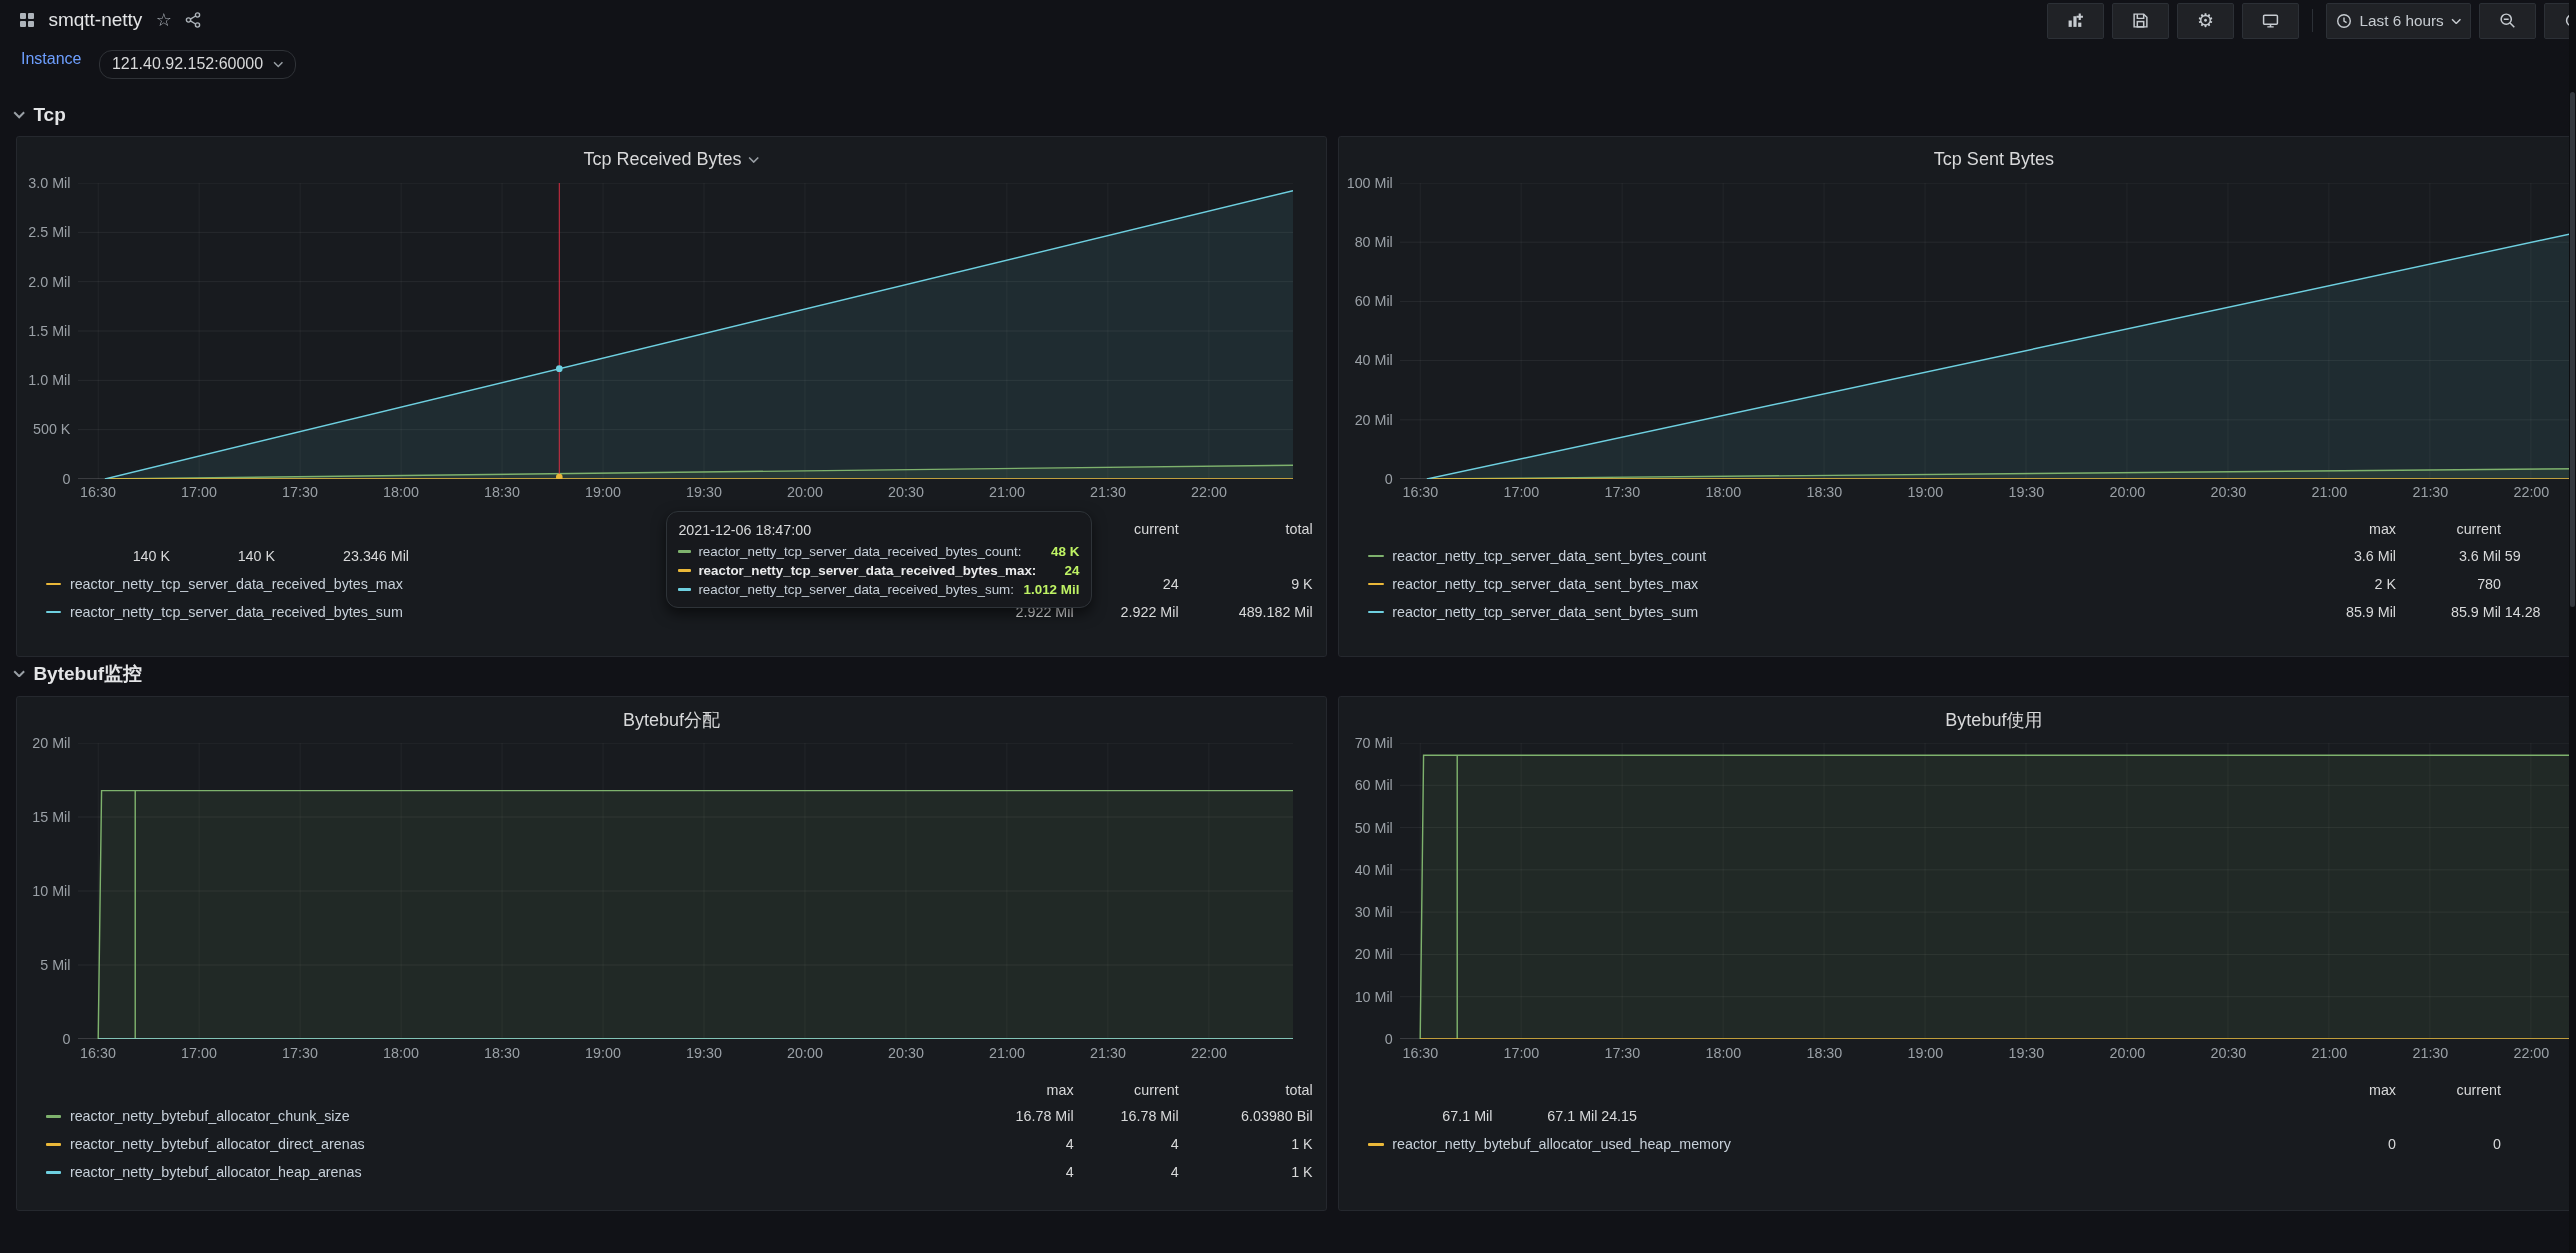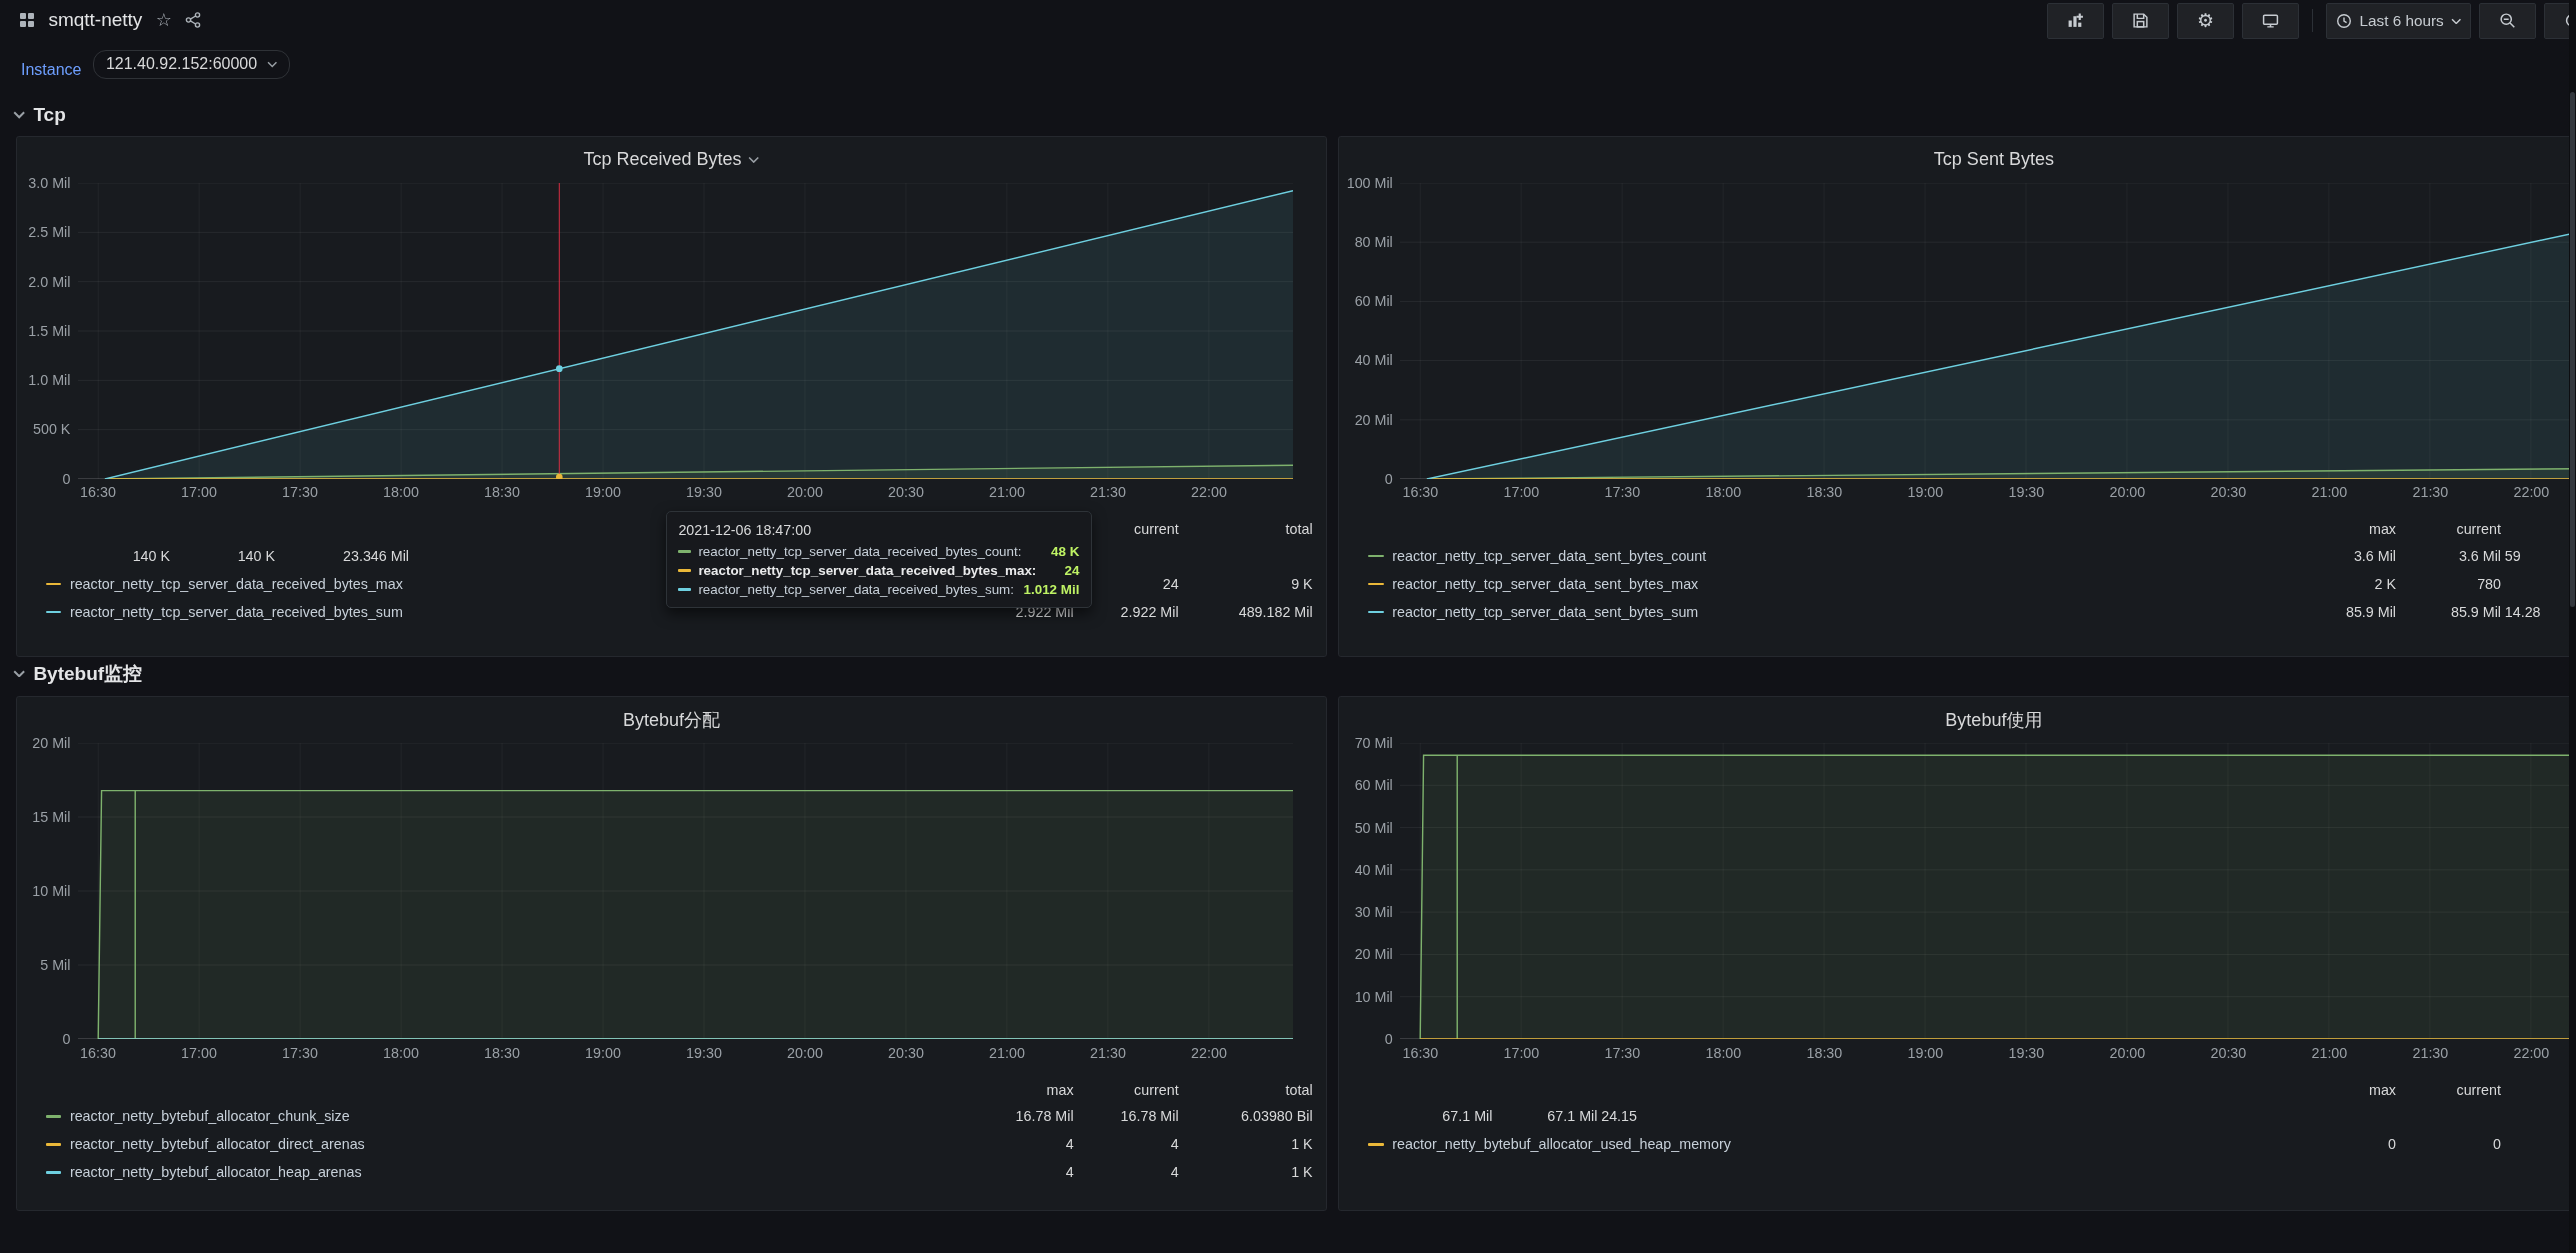--- a/index.html
+++ b/index.html
@@ -16,21 +16,21 @@
   .nav-icon{display:inline-flex;align-items:center;justify-content:center;color:#aeb4bb;cursor:pointer}
   .nav-icon svg{display:block}
   .star-glyph{font-size:18px;line-height:1;color:#aeb4bb}
   .nav-right{position:absolute;right:-25px;top:2.9px;display:flex;align-items:center;gap:7.6px}
   .tool-btn{height:34px;min-width:38px;padding:0 8.6px;background:#202226;border:1px solid #2c3036;
     border-radius:1.9px;display:flex;align-items:center;justify-content:center;gap:7.6px;
     color:#c7ccd1;font-size:15.3px;cursor:pointer;white-space:nowrap}
   .gear-glyph{font-size:19px;line-height:1}
   .nav-divider{width:1px;height:23px;background:#2c3036;margin:0 5.7px}
   
-  .subnav{display:flex;align-items:flex-end;gap:12px;margin:9.5px 0 0 21px}
+  .subnav{display:flex;align-items:flex-start;gap:18px;margin:9.5px 0 0 21px}
   .var-label{color:#6e9fff;font-size:16px}
   .var-select{display:flex;align-items:center;gap:9.5px;border:1px solid #2f3237;border-radius:13px;
     background:#111217;padding:4.8px 11.4px;font-size:16px;color:#d8d9da;cursor:pointer}
   .caret{display:block}
   
   .section-header{display:flex;align-items:center;gap:7.6px;margin:25px 0 9.5px 13.4px;
     font-size:19px;font-weight:700;color:#e3e4e6;cursor:pointer}
   .section-header svg{color:#9aa0a6}
   
   .row{display:flex;gap:11.4px;padding-left:16px;width:2662px;margin-bottom:3.8px}
@@ -51,21 +51,21 @@
   .lg-head{display:flex;align-items:center;height:25px;color:#33a2e5}
   .lg-row{display:flex;align-items:center;height:28px}
   .lg-name{flex:1;display:flex;align-items:center;gap:8.6px;color:#c7d0d9;cursor:pointer;min-width:0}
   .lg-sp{flex:1}
   .dash{width:15.3px;height:2.9px;border-radius:1px;flex:none;display:inline-block}
   .cell{width:124px;text-align:right;color:#d8d9da;flex:none}
   .c2{width:105px}.c3{width:134px}
   .lt{text-align:left;padding-left:3.8px;box-sizing:border-box}
   
   .tooltip{position:absolute;left:649px;top:374px;width:401px;z-index:6;
-    background:#17191d;border:1px solid #2e3338;border-radius:5px;
+    background:#17191d;border:1px solid #2e3338;border-radius:12px;
     padding:7.6px 11.4px;box-shadow:0 5.7px 13.4px rgba(0,0,0,.55);font-size:13.4px}
   .tt-date{height:23px;line-height:23px;color:#d8d9da;font-size:14.3px}
   .tt-row{display:flex;align-items:center;gap:7.6px;height:19px;color:#c7d0d9;white-space:nowrap}
   .tt-row .dash{width:12.4px}
   .tt-name{overflow:hidden;text-overflow:clip}
   .tt-val{margin-left:auto;font-weight:700;color:#bef264}
   .tt-row.hl{font-weight:700;color:#e9eaeb}
   
   .scrollbar{position:absolute;right:0;top:0;width:6.7px;height:1254px;background:#0d0e11;z-index:20}
   .scroll-thumb{position:absolute;top:92px;left:1px;width:4.8px;height:515px;background:#33373d;border-radius:2.9px}

